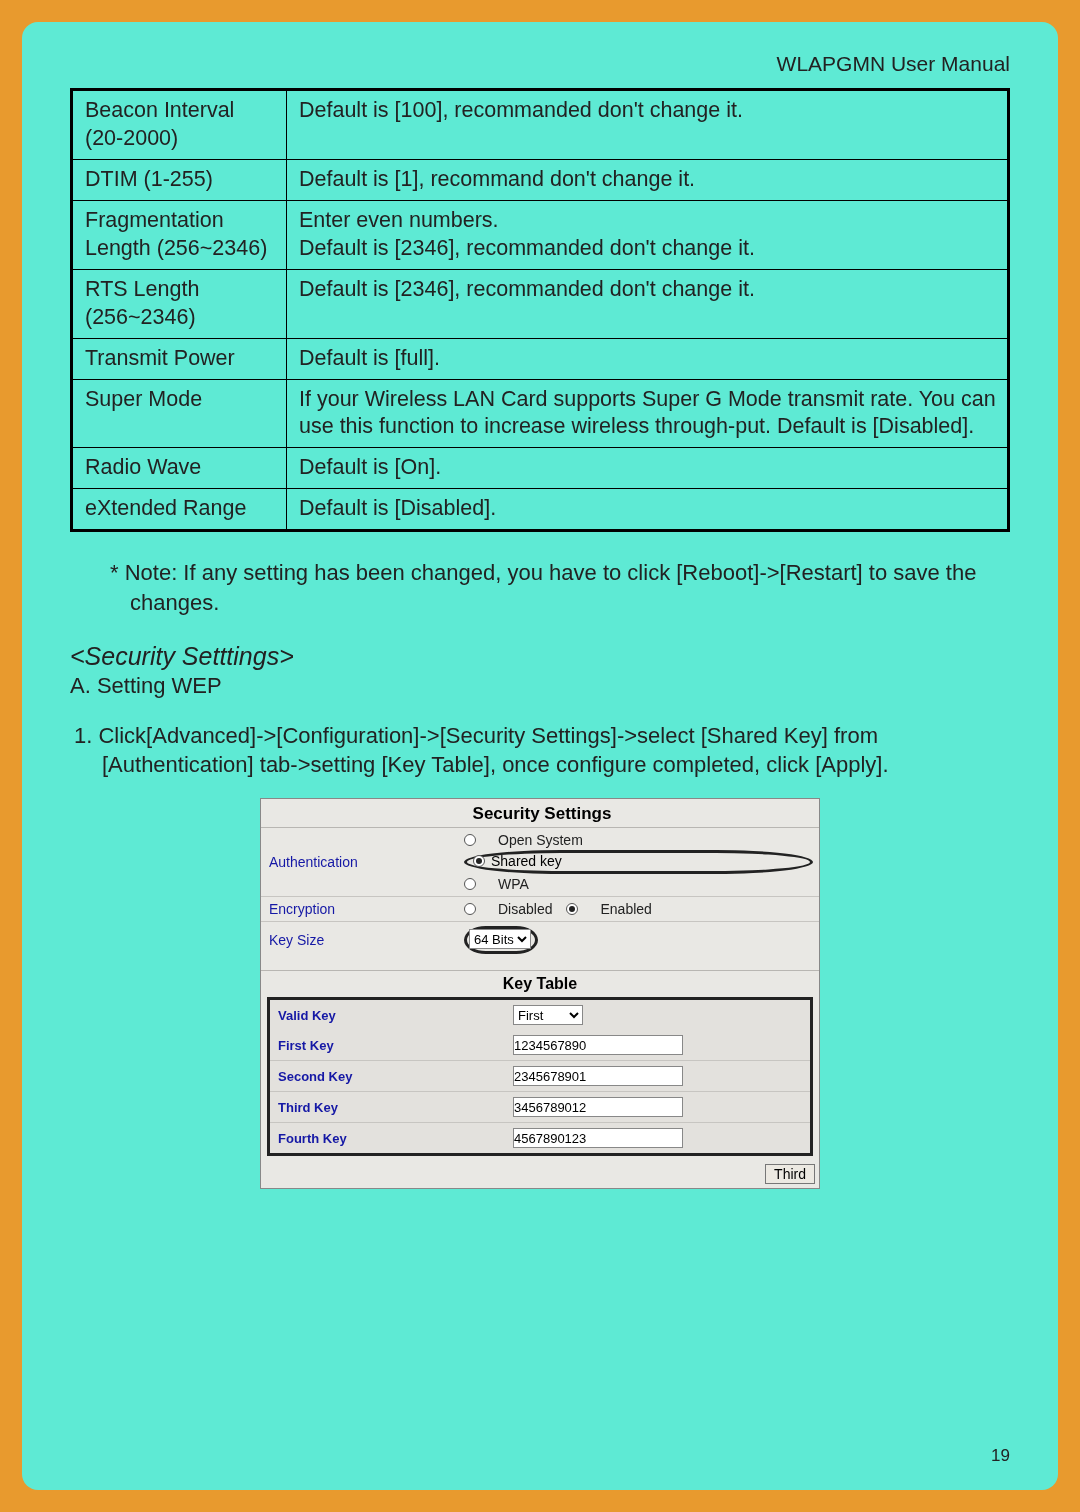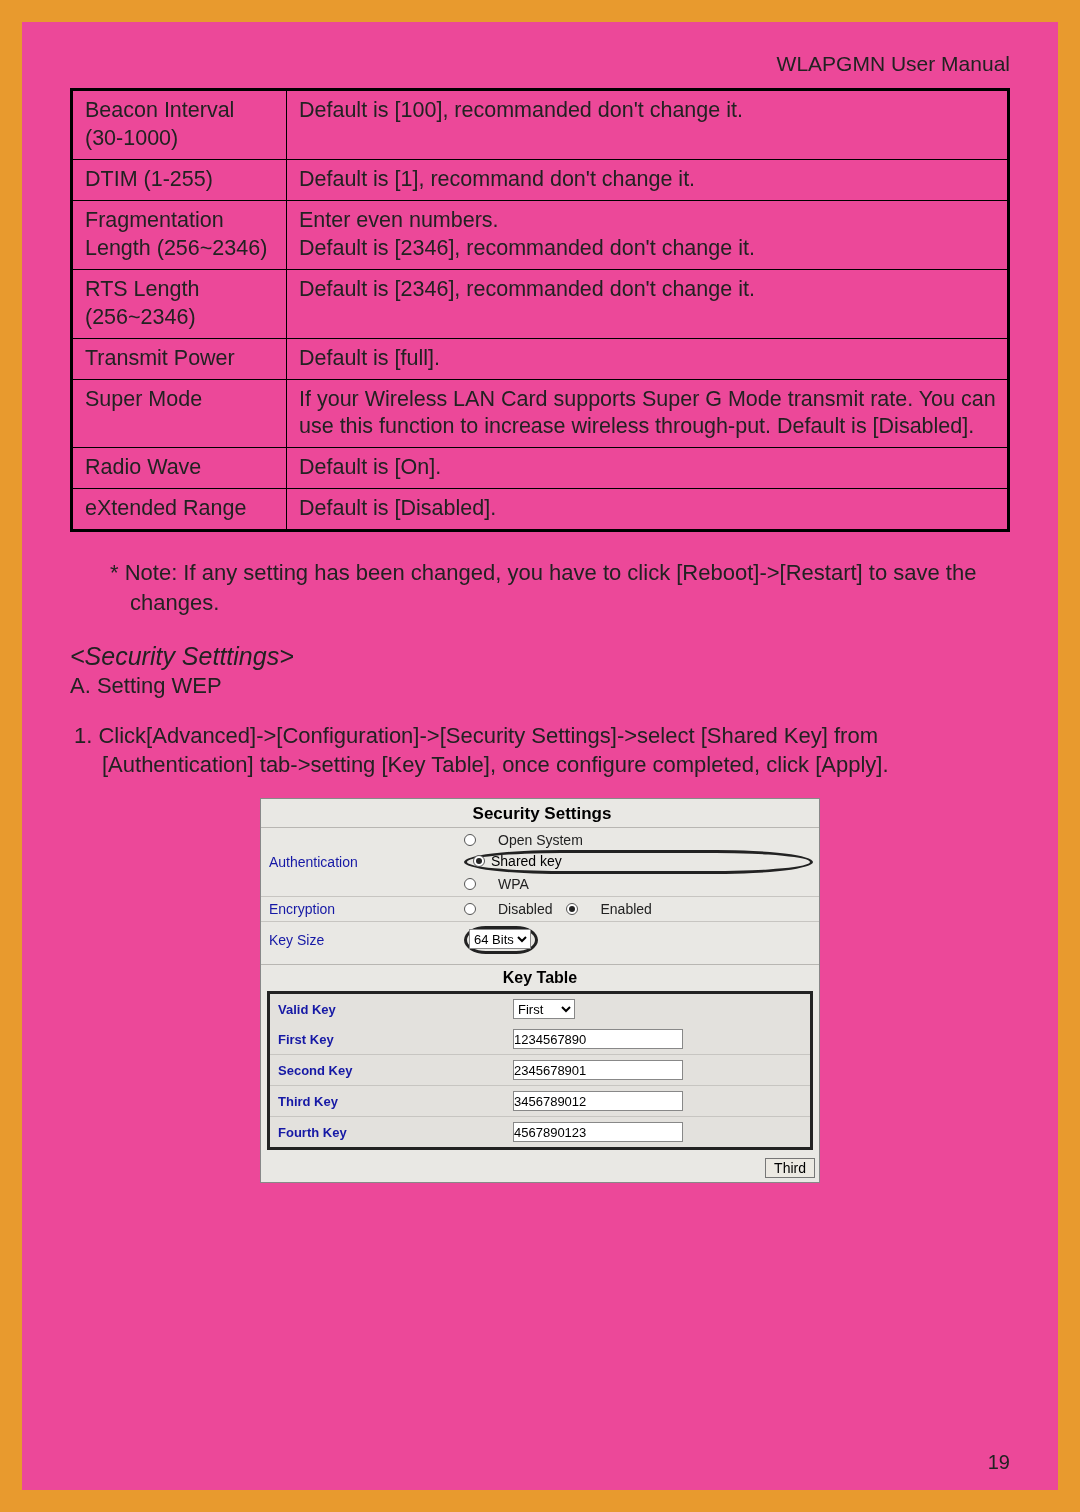--- a/index.html
+++ b/index.html
@@ -4,25 +4,26 @@
 <style>
   * { box-sizing: border-box; margin: 0; padding: 0; }
   body {
     background: #e89a2e;
     width: 1080px;
     height: 1512px;
     font-family: "Segoe UI", Arial, sans-serif;
     padding: 22px;
   }
   .page {
-    background: #ec4899;
+    background: #5eead4;
     width: 100%;
     height: 100%;
     padding: 30px 48px 30px 48px;
     position: relative;
+    border-radius: 16px;
   }
   .manual-title {
     text-align: right;
     font-size: 21px;
     color: #222;
     margin-bottom: 12px;
   }
   table.params {
     border-collapse: collapse;
     width: 100%;
@@ -119,21 +120,21 @@
   }
   select.sel, input.txt {
     font-family: Tahoma, Arial, sans-serif;
     font-size: 13px;
     background: #fff;
     border: 1px solid #888;
   }
   select.sel { height: 20px; }
   input.txt { height: 20px; padding: 0 0; width: 170px; }
   .keytable-block {
-    margin-top: 6px;
+    margin-top: 12px;
     border-top: 1px solid #b8b6b2;
   }
   .keytable-title {
     text-align: center;
     font-weight: bold;
     font-size: 16px;
     padding: 4px 0;
   }
   .keytable-frame {
     border: 3px solid #222;
@@ -157,23 +158,23 @@
   .apply-row { text-align: right; padding: 2px 4px 4px 0; }
   .apply-btn {
     font-family: Tahoma, Arial, sans-serif;
     font-size: 14px;
     background: #ece9e2;
     border: 1px solid #777;
     padding: 1px 8px;
   }
   .page-num {
     position: absolute;
-    bottom: 16px;
+    bottom: 24px;
     right: 48px;
-    font-size: 20px;
+    font-size: 17px;
     color: #222;
   }
   .radio {
     width: 12px; height: 12px; border: 1px solid #555; border-radius: 50%;
     display: inline-block; background: #fff; position: relative; flex-shrink: 0;
   }
   .radio.on::after {
     content: ""; width: 6px; height: 6px; background: #222; border-radius: 50%;
     position: absolute; left: 2px; top: 2px;
   }
@@ -181,21 +182,21 @@
 </head>
 <body>
 
 <div class="page">
 
   <div class="manual-title">WLAPGMN User Manual</div>
 
   <table class="params">
     <tbody id="params-body">
         <tr>
-          <td class="col-a">Beacon Interval (30-1000)</td>
+          <td class="col-a">Beacon Interval (20-2000)</td>
           <td style="white-space: pre-line;">Default is [100], recommanded don't change it.</td>
         </tr>
         <tr>
           <td class="col-a">DTIM (1-255)</td>
           <td style="white-space: pre-line;">Default is [1], recommand don't change it.</td>
         </tr>
         <tr>
           <td class="col-a">Fragmentation Length (256~2346)</td>
           <td style="white-space: pre-line;">Enter even numbers.
 Default is [2346], recommanded don't change it.</td>
@@ -284,21 +285,21 @@
         </table>
 
       <div class="keytable-block">
         <div class="keytable-title">Key Table</div>
         <div class="keytable-frame">
           <table class="keys">
             <tbody>
                 <tr>
               <td class="klab">Valid Key</td>
               <td>
-                <select class="sel" style="width:62px">
+                <select class="sel" style="width:70px">
                   <option>First</option>
                 </select>
               </td>
             </tr>
             </tbody>
               <tbody id="keys-body">
                 <tr>
                   <td class="klab">First Key</td>
                   <td><input class="txt" value="1234567890" style=""></td>
                 </tr>

